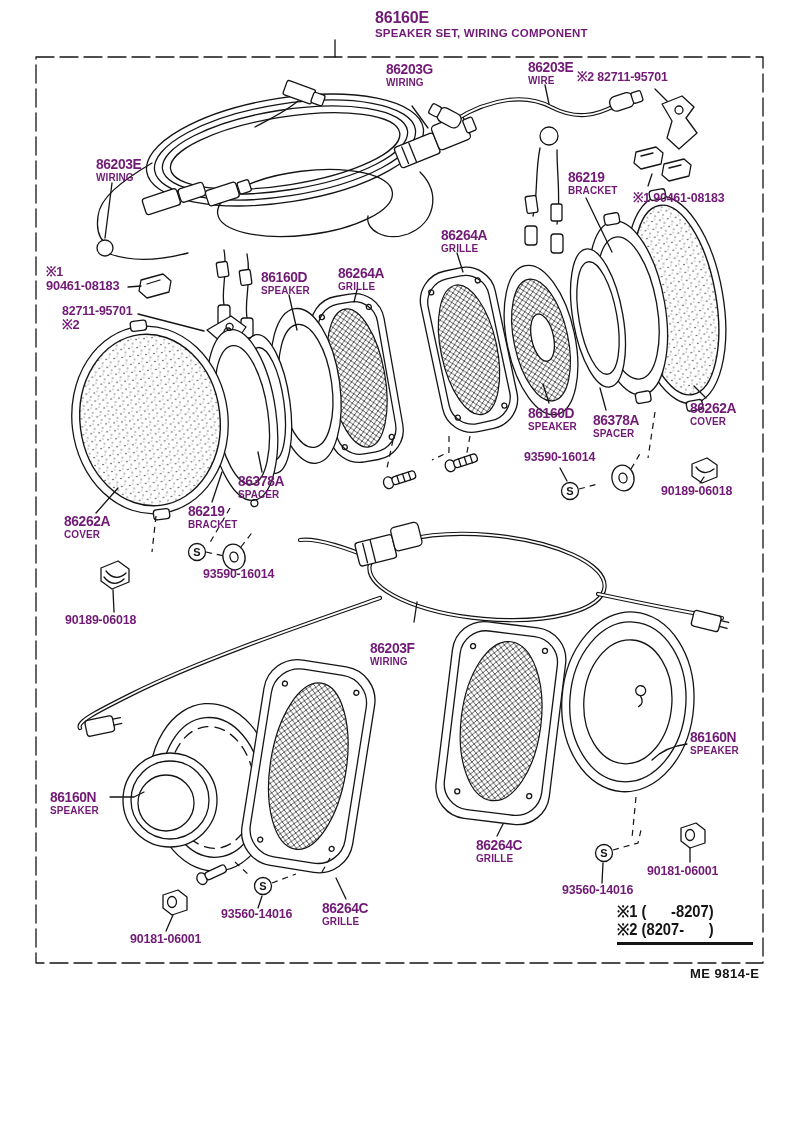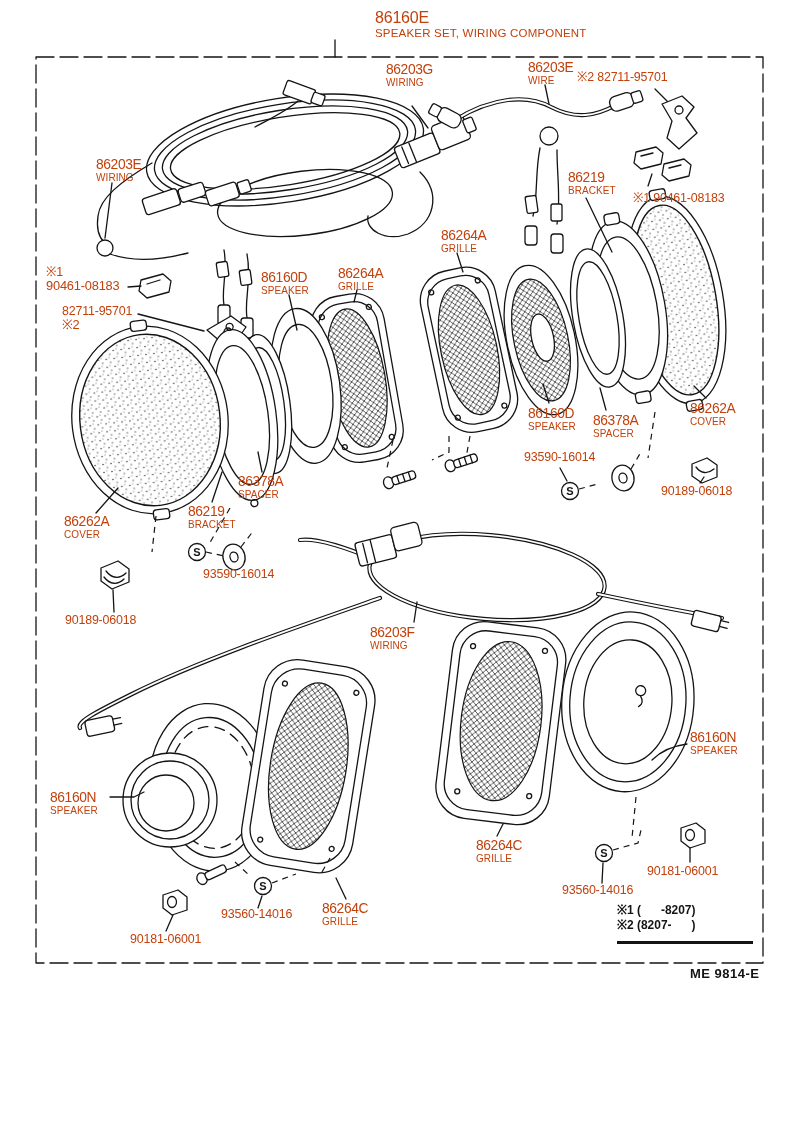--- a/index.html
+++ b/index.html
@@ -9,28 +9,28 @@
     font-family:"Liberation Sans", sans-serif; color:#141414; overflow:hidden;
   }
   svg.art { position:absolute; left:0; top:0; }
   .ln { fill:none; stroke:#141414; stroke-width:1.3; stroke-linecap:round; stroke-linejoin:round; }
   .whitefill { fill:#fff; stroke:#141414; stroke-width:1.3; stroke-linejoin:round; }
   .cable { fill:none; stroke:#141414; stroke-width:4.2; stroke-linecap:round; }
   .cablein { fill:none; stroke:#fff; stroke-width:1.9; stroke-linecap:round; }
   .dash { fill:none; stroke:#141414; stroke-width:1.2; stroke-dasharray:6 5; }
   .stext { font-family:"Liberation Sans",sans-serif; font-size:11px; font-weight:bold;
            text-anchor:middle; fill:#141414; }
-  .lbl { position:absolute; line-height:1.05; white-space:nowrap; font-weight:normal; color:#c2410c; }
+  .lbl { position:absolute; line-height:1.05; white-space:nowrap; font-weight:bold; color:#701a75; }
   .l1 { display:block; font-size:15px; letter-spacing:-0.4px; transform:scaleX(0.92); transform-origin:left top; }
   .l2 { display:block; font-size:10.5px; letter-spacing:0.1px; transform:scaleX(0.95); transform-origin:left top; }
   .num .l1, .num .l2 { font-size:13.5px; letter-spacing:-0.2px; }
   .title-part { display:block; font-size:16px; letter-spacing:-0.2px; }
   .title-desc { display:block; font-size:11.5px; letter-spacing:0.2px; }
-  .notes { position:absolute; left:617px; top:903px; font-weight:bold; font-size:13px;
-           line-height:1.15; border-bottom:3px solid #141414; padding-bottom:8px; width:136px; }
+  .notes { position:absolute; left:617px; top:903px; font-weight:bold; font-size:16px;
+           line-height:1.15; border-bottom:3px solid #141414; padding-bottom:2px; width:136px; }
   .notes span { display:block; transform:scaleX(0.92); transform-origin:left top; white-space:pre; }
   .footer { position:absolute; left:690px; top:966px; font-weight:bold; font-size:13px; letter-spacing:0.5px; }
 </style>
 </head>
 <body>
 
 <div class="page">
 
 <svg class="art" width="800" height="1140" viewBox="0 0 800 1140">
   <defs>
@@ -450,21 +450,21 @@
 <div class="lbl" style="left:64px;top:513px">
   <span class="l1">86262A</span>
   <span class="l2">COVER</span>
 </div>
 <div class="lbl num" style="left:203px;top:567px">
   <span class="l1">93590-16014</span>
 </div>
 <div class="lbl num" style="left:65px;top:613px">
   <span class="l1">90189-06018</span>
 </div>
-<div class="lbl" style="left:370px;top:624px">
+<div class="lbl" style="left:370px;top:640px">
   <span class="l1">86203F</span>
   <span class="l2">WIRING</span>
 </div>
 <div class="lbl" style="left:690px;top:729px">
   <span class="l1">86160N</span>
   <span class="l2">SPEAKER</span>
 </div>
 <div class="lbl" style="left:50px;top:789px">
   <span class="l1">86160N</span>
   <span class="l2">SPEAKER</span>

